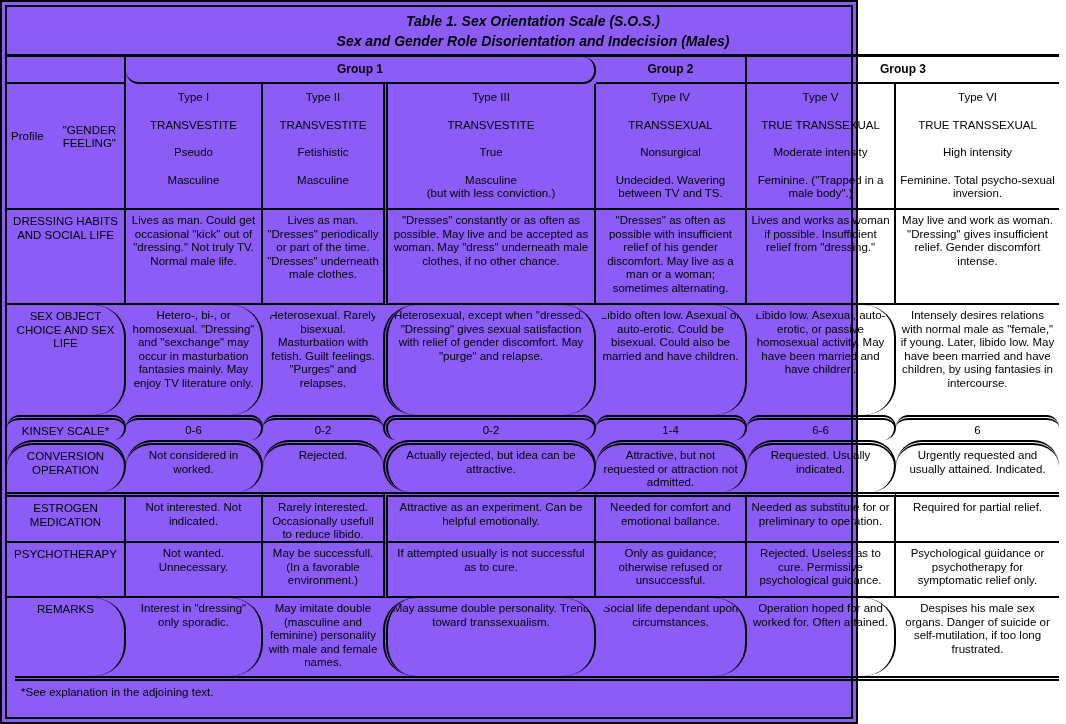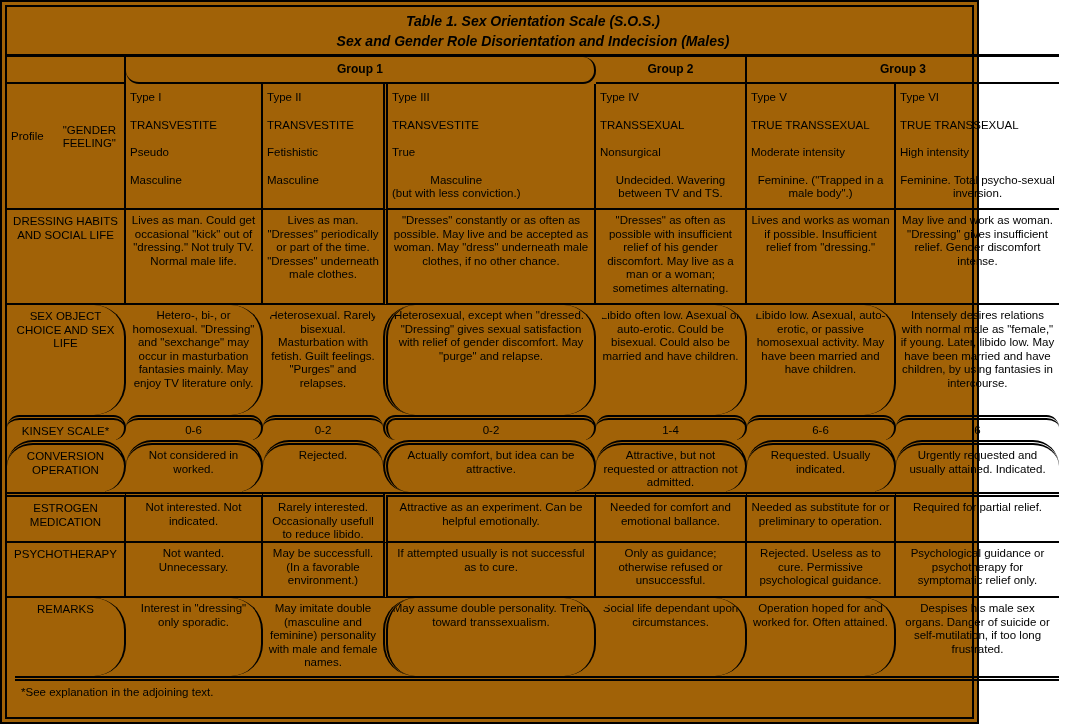--- a/index.html
+++ b/index.html
@@ -1,19 +1,19 @@
 <!DOCTYPE html>
 <html><head>
 <meta charset="utf-8">
 <style>
   * { box-sizing: border-box; margin: 0; padding: 0; }
   html, body { background: #fff; }
   body { width: 1066px; height: 724px; font-family: "Liberation Sans", sans-serif; color: #000; }
 
-  .page  { width: 979px; height: 724px; border: 2px solid #000; padding: 3px; background: #a16207; }
+  .page  { width: 858px; height: 724px; border: 2px solid #000; padding: 3px; background: #8b5cf6; }
   .frame { width: 100%; height: 100%; border: 2px solid #000; }
 
   .grid {
     display: grid; width: 100%; height: 100%;
     grid-template-columns: 119px 137px 120px 213px 151px 149px 163px;
     grid-template-rows: 50px 27px 126px 95px 110px 25px 52px 51px 55px 78px 1fr;
   }
 
   .cell {
     border-right: 2px solid #000;
@@ -33,21 +33,21 @@
     display: flex; flex-direction: column; justify-content: center; gap: 2px;
   }
   .title-line { font-size: 14px; line-height: 18px; font-weight: bold; font-style: italic; }
 
   .group-cell { font-weight: bold; font-size: 12px; display: flex; align-items: center; justify-content: center; }
   .g1 { grid-column: 2 / span 3; border-radius: 13px; }
   .g3 { grid-column: 6 / span 2; }
 
   .rowlabel { padding-top: 5px; }
 
-  .pcell { display: flex; flex-direction: column; align-items: flex-start; padding-top: 7px; }
+  .pcell { display: flex; flex-direction: column; align-items: center; padding-top: 7px; }
   .pl { margin-bottom: 14px; }
   .pfeel { white-space: pre-line; margin-bottom: 0; }
 
   .profile-label { display: flex; flex-direction: row; align-items: center; justify-content: center; gap: 15px; padding-bottom: 22px; }
 
   .footer-cell {
     grid-column: 1 / -1; border-right: none; border-bottom: none;
     border-top: 5px double #000;
     text-align: left; padding: 4px 6px; font-size: 11.5px; line-height: 15px; margin-left: 8px;
   }
@@ -131,21 +131,21 @@
       <div class="cell btd bb0">0-6</div>
       <div class="cell br0 btd bb0">0-2</div>
       <div class="cell bld btd bb0">0-2</div>
       <div class="cell btd bb0">1-4</div>
       <div class="cell btd bb0">6-6</div>
       <div class="cell ce btd bb0">6</div>
 
       <div class="cell rowlabel btd bb0">CONVERSION OPERATION</div>
       <div class="cell btd bb0">Not considered in worked.</div>
       <div class="cell br0 btd bb0">Rejected.</div>
-      <div class="cell bld btd bb0">Actually comfort, but idea can be attractive.</div>
+      <div class="cell bld btd bb0">Actually rejected, but idea can be attractive.</div>
       <div class="cell btd bb0">Attractive, but not requested or attraction not admitted.</div>
       <div class="cell btd bb0">Requested. Usually indicated.</div>
       <div class="cell ce btd bb0">Urgently requested and usually attained. Indicated.</div>
 
       <div class="cell rowlabel btd">ESTROGEN MEDICATION</div>
       <div class="cell btd">Not interested. Not indicated.</div>
       <div class="cell br0 btd">Rarely interested. Occasionally usefull to reduce libido.</div>
       <div class="cell bld btd">Attractive as an experiment. Can be helpful emotionally.</div>
       <div class="cell btd">Needed for comfort and emotional ballance.</div>
       <div class="cell btd">Needed as substitute for or preliminary to operation.</div>

